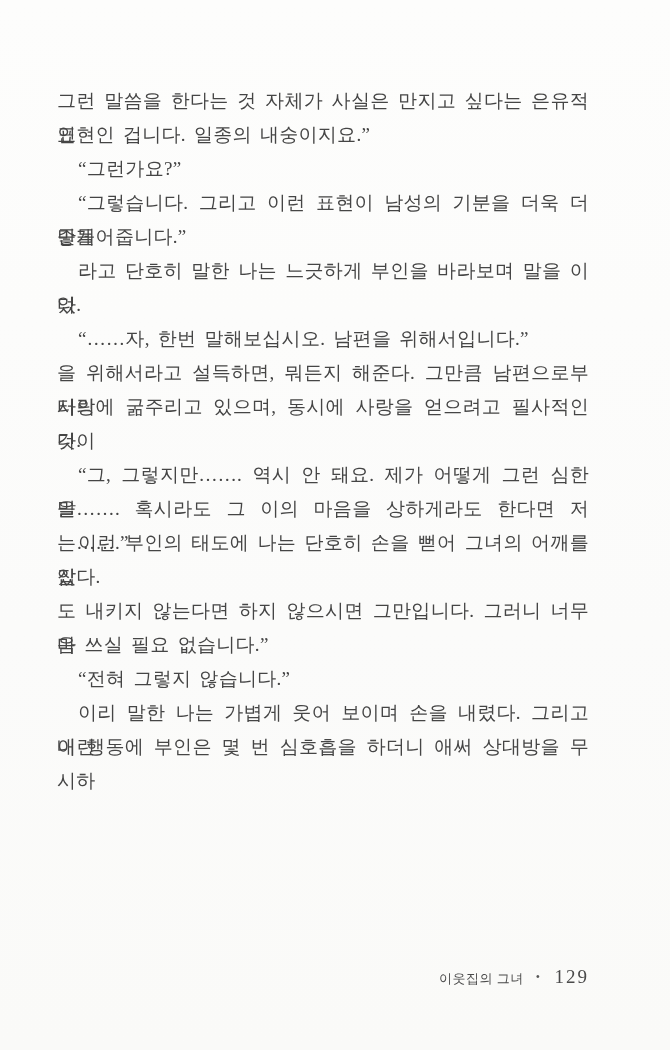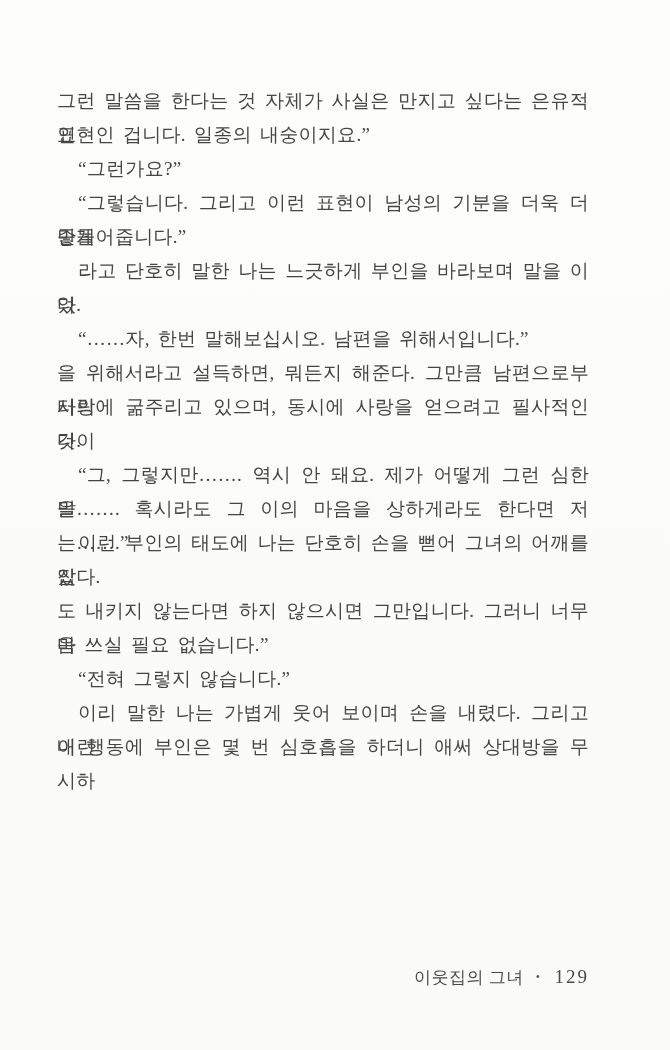--- a/index.html
+++ b/index.html
@@ -49,21 +49,21 @@
     top: 964px;
     left: 57px;
     width: 532px;
     text-align: right;
     color: #4a4a4a;
     font-size: 17px;
     line-height: 26px;
     letter-spacing: 0.5px;
   }
   .footer .running-title {
-    font-size: 17px;
+    font-size: 13px;
   }
   .footer .bullet {
     display: inline-block;
     margin: 0 14px 0 12px;
     font-size: 12px;
     vertical-align: 2px;
     color: #555;
   }
   .footer .page-number {
     font-size: 19px;

